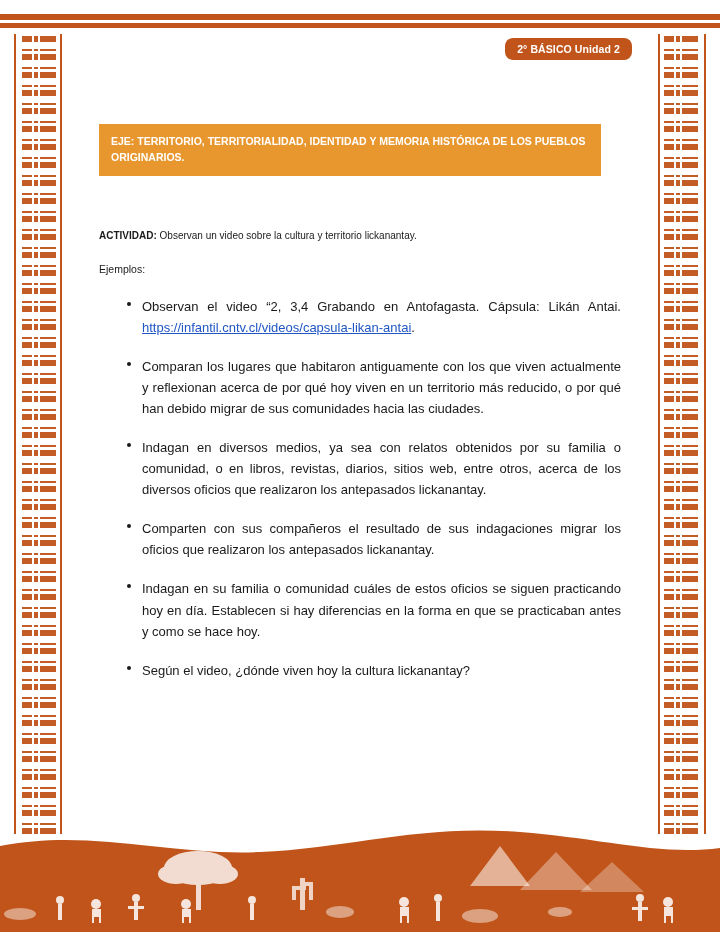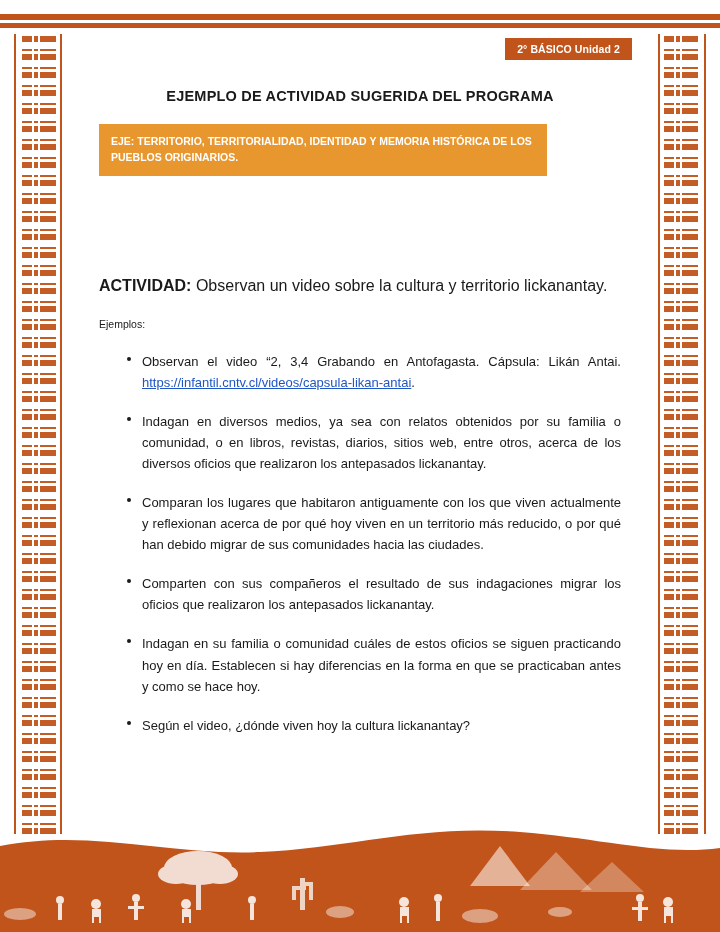--- a/index.html
+++ b/index.html
@@ -99,39 +99,40 @@
     position: absolute;
     top: 38px;
     right: 88px;
     background: #c0541a;
     color: #ffffff;
     font-size: 10.5px;
     font-weight: bold;
     padding: 5px 12px 5px 12px;
     letter-spacing: 0.1px;
     white-space: nowrap;
+    border-radius: 8px;
   }
 
   .doc-title {
     position: absolute;
     top: 88px;
     left: 0;
     width: 720px;
     text-align: center;
     font-size: 14.5px;
     font-weight: bold;
     color: #1a1a1a;
     letter-spacing: 0.2px;
   }
 
   .eje-box {
     position: absolute;
     top: 124px;
     left: 99px;
-    width: 448px;
+    width: 502px;
     background: #e8972f;
     color: #ffffff;
     padding: 9px 12px 10px 12px;
     box-sizing: border-box;
   }
   .eje-box .eje-text {
     font-size: 10.5px;
     font-weight: bold;
     line-height: 1.55;
     display: block;
@@ -140,25 +141,24 @@
 
   
   .content {
     position: absolute;
     top: 228px;
     left: 99px;
     width: 522px;
   }
 
   .activity-line {
-    font-size: 16px;
+    font-size: 10px;
     color: #1a1a1a;
     line-height: 1.5;
     margin-bottom: 20px;
-    margin-top: 46px;
   }
   .activity-line .lbl {
     font-weight: bold;
   }
 
   .examples-label {
     font-size: 10.5px;
     color: #1a1a1a;
     margin-bottom: 21px;
   }
@@ -203,43 +203,42 @@
   <div class="side-rule l1"></div>
   <div class="side-rule l2"></div>
   <div class="side-rule r1"></div>
   <div class="side-rule r2"></div>
 
   <div class="side-band left"></div>
   <div class="side-band right"></div>
 
   <div class="unit-badge">2° BÁSICO Unidad 2</div>
 
-  <div class="doc-title">EJEMPLO DE ACTIVIDAD SUGERIDA DEL PROGRAMA</div>
 
   <div class="eje-box">
     <span class="eje-text">EJE: TERRITORIO, TERRITORIALIDAD, IDENTIDAD Y MEMORIA HISTÓRICA DE LOS PUEBLOS ORIGINARIOS.</span>
   </div>
 
   <div class="content">
 
     <div class="activity-line">
       <span class="lbl">ACTIVIDAD:</span><span> Observan un video sobre la cultura y territorio lickanantay.</span>
     </div>
 
     <div class="examples-label">Ejemplos:</div>
 
     <ul class="bullets">
       <li>
         <span>Observan el video “2, 3,4 Grabando en Antofagasta. Cápsula: Likán Antai. </span><a class="lnk" href="#">https://infantil.cntv.cl/videos/capsula-likan-antai</a><span>.</span>
       </li>
       <li>
+        <span>Comparan los lugares que habitaron antiguamente con los que viven actualmente y reflexionan acerca de por qué hoy viven en un territorio más reducido, o por qué han debido migrar de sus comunidades hacia las ciudades.</span>
+      </li>
+      <li>
         <span>Indagan en diversos medios, ya sea con relatos obtenidos por su familia o comunidad, o en libros, revistas, diarios, sitios web, entre otros, acerca de los diversos oficios que realizaron los antepasados lickanantay.</span>
-      </li>
-      <li>
-        <span>Comparan los lugares que habitaron antiguamente con los que viven actualmente y reflexionan acerca de por qué hoy viven en un territorio más reducido, o por qué han debido migrar de sus comunidades hacia las ciudades.</span>
       </li>
       <li>
         <span>Comparten con sus compañeros el resultado de sus indagaciones migrar los oficios que realizaron los antepasados lickanantay.</span>
       </li>
       <li>
         <span>Indagan en su familia o comunidad cuáles de estos oficios se siguen practicando hoy en día. Establecen si hay diferencias en la forma en que se practicaban antes y como se hace hoy.</span>
       </li>
       <li>
         <span>Según el video, ¿dónde viven hoy la cultura lickanantay?</span>
       </li>

